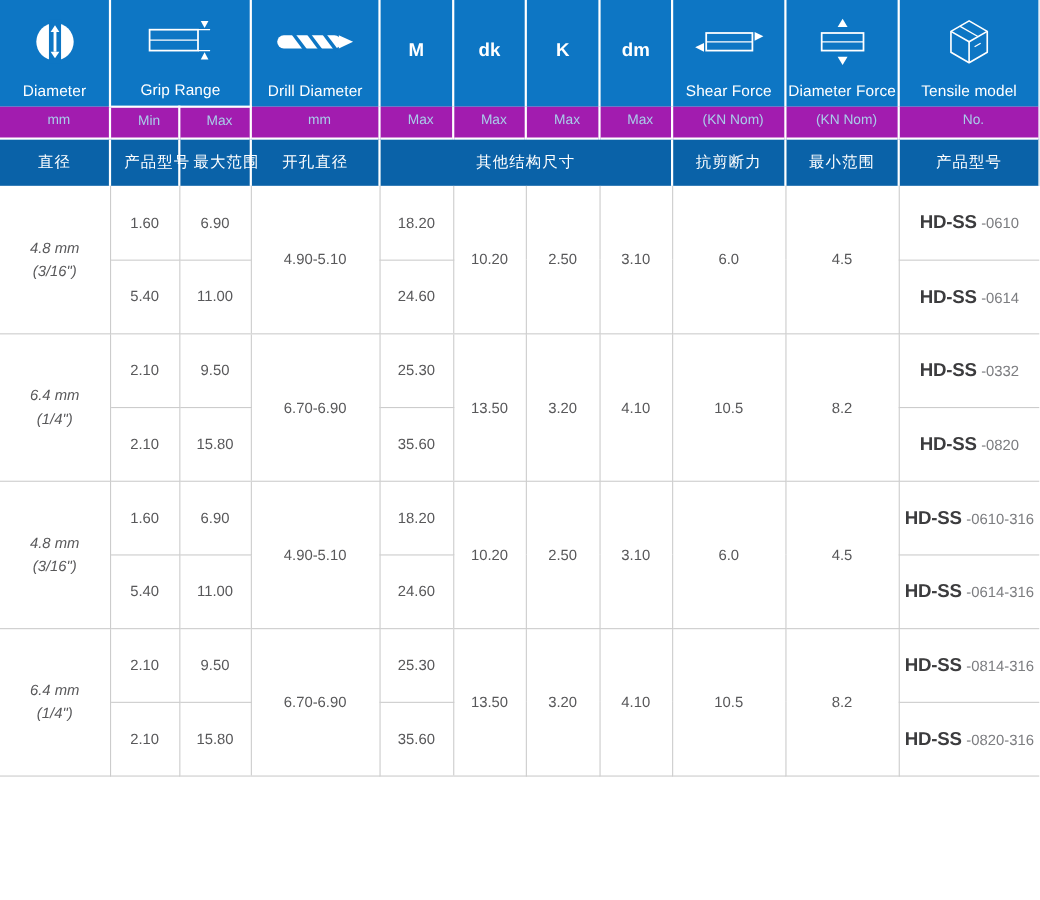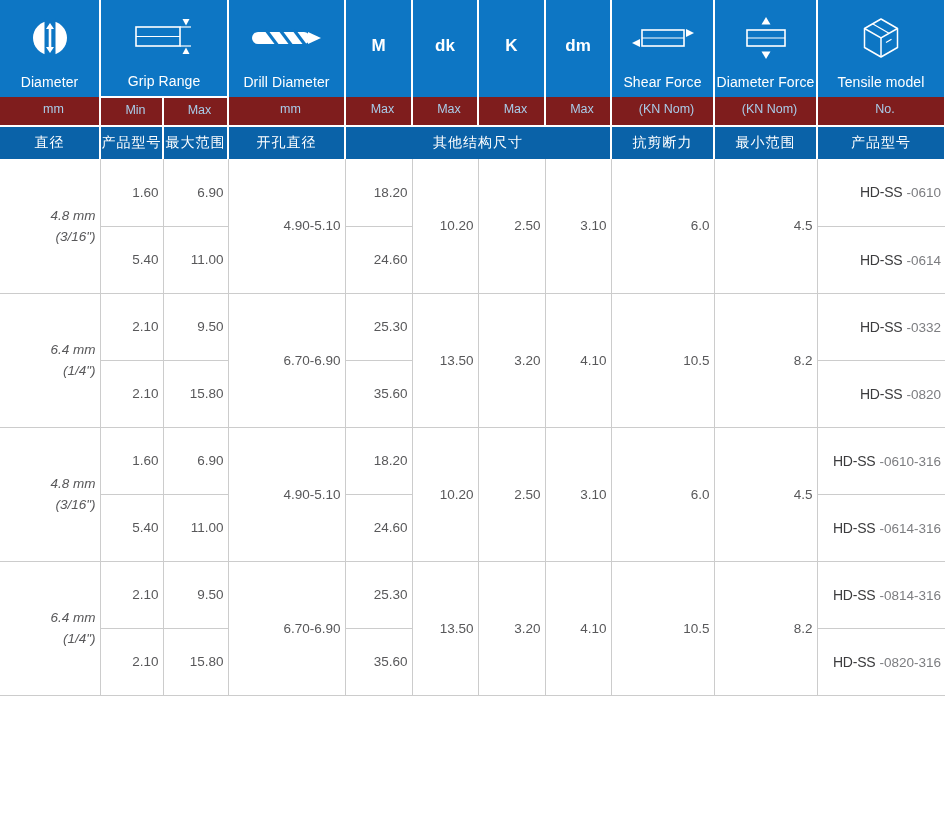--- a/index.html
+++ b/index.html
@@ -17,40 +17,40 @@
     background: #0d76c4; border-right: 2px solid #ffffff;
     padding: 0; vertical-align: bottom; height: 96px;
   }
   tr.ha td.grip-cell { border-bottom: 2px solid #ffffff; margin-top: 43px; }
   .hwrap { height: 96px; display: flex; flex-direction: column; align-items: center; justify-content: flex-end; padding-bottom: 7px; }
   .iz { flex: 1; display: flex; align-items: center; justify-content: center; width: 100%; }
   .hlabel { color: #ffffff; font-size: 14px; letter-spacing: 0.1px; white-space: nowrap; }
   .hletter { color: #ffffff; font-size: 17px; font-weight: 600; }
   
   tr.hb td {
-    background: #7f1d1d; border-right: 2px solid #ffffff;
+    background: #a21caf; border-right: 2px solid #ffffff;
     color: #a9cde9; font-size: 12.5px; text-align: center;
     height: 29px; padding: 0 0 4px 8px; vertical-align: middle; white-space: nowrap;
   }
   
   tr.hc td {
     background: #0a62a8; border-top: 2px solid #ffffff; border-right: 2px solid #ffffff;
     color: #ffffff; font-size: 14px; text-align: center;
-    height: 33px; padding: 0; vertical-align: middle; letter-spacing: 1px; white-space: nowrap;
+    height: 33px; padding: 12px; vertical-align: middle; letter-spacing: 1px; white-space: nowrap;
   }
   
   tr.dr td {
     background: #ffffff;
     border-right: 1px solid #cccccc; border-bottom: 1px solid #cccccc;
-    text-align: right; vertical-align: middle;
+    text-align: center; vertical-align: middle;
     color: #58585a; font-size: 13.5px; height: 67px; padding: 4px;
   }
   tr.dr td.le { border-right: none; }
   td.dia div { line-height: 21px; font-style: italic; }
-  .mp { font-weight: 400; color: #3c3c3e; letter-spacing: -0.2px; font-size: 14px; }
+  .mp { font-weight: 700; color: #3c3c3e; letter-spacing: -0.2px; font-size: 17px; }
   .ms { color: #7c7d80; margin-left: 4px; font-size: 13.5px; }
   svg { display: block; }
 </style>
 </head>
 <body>
 
 <table class="spec">
   <colgroup>
     <col style="width:100px">
       <col style="width:63px">

